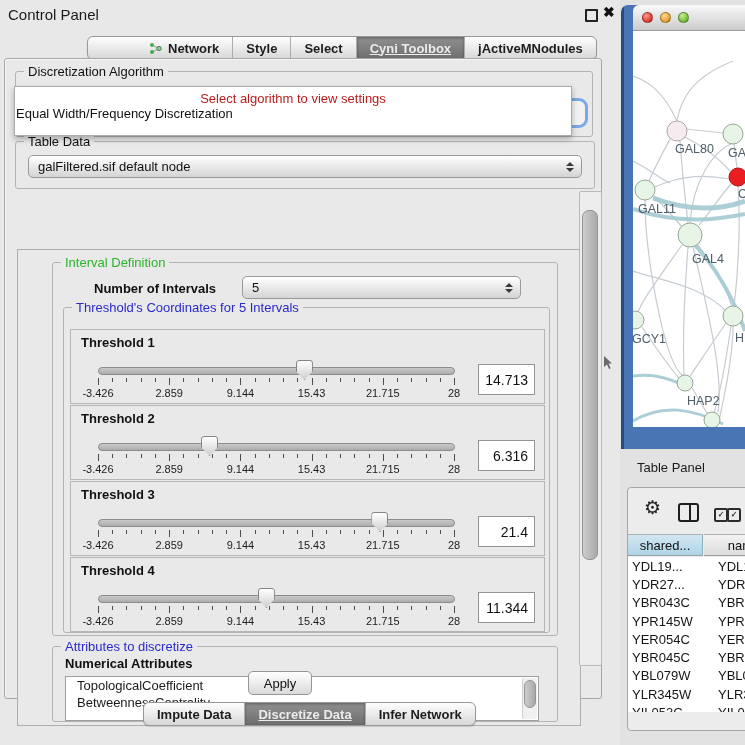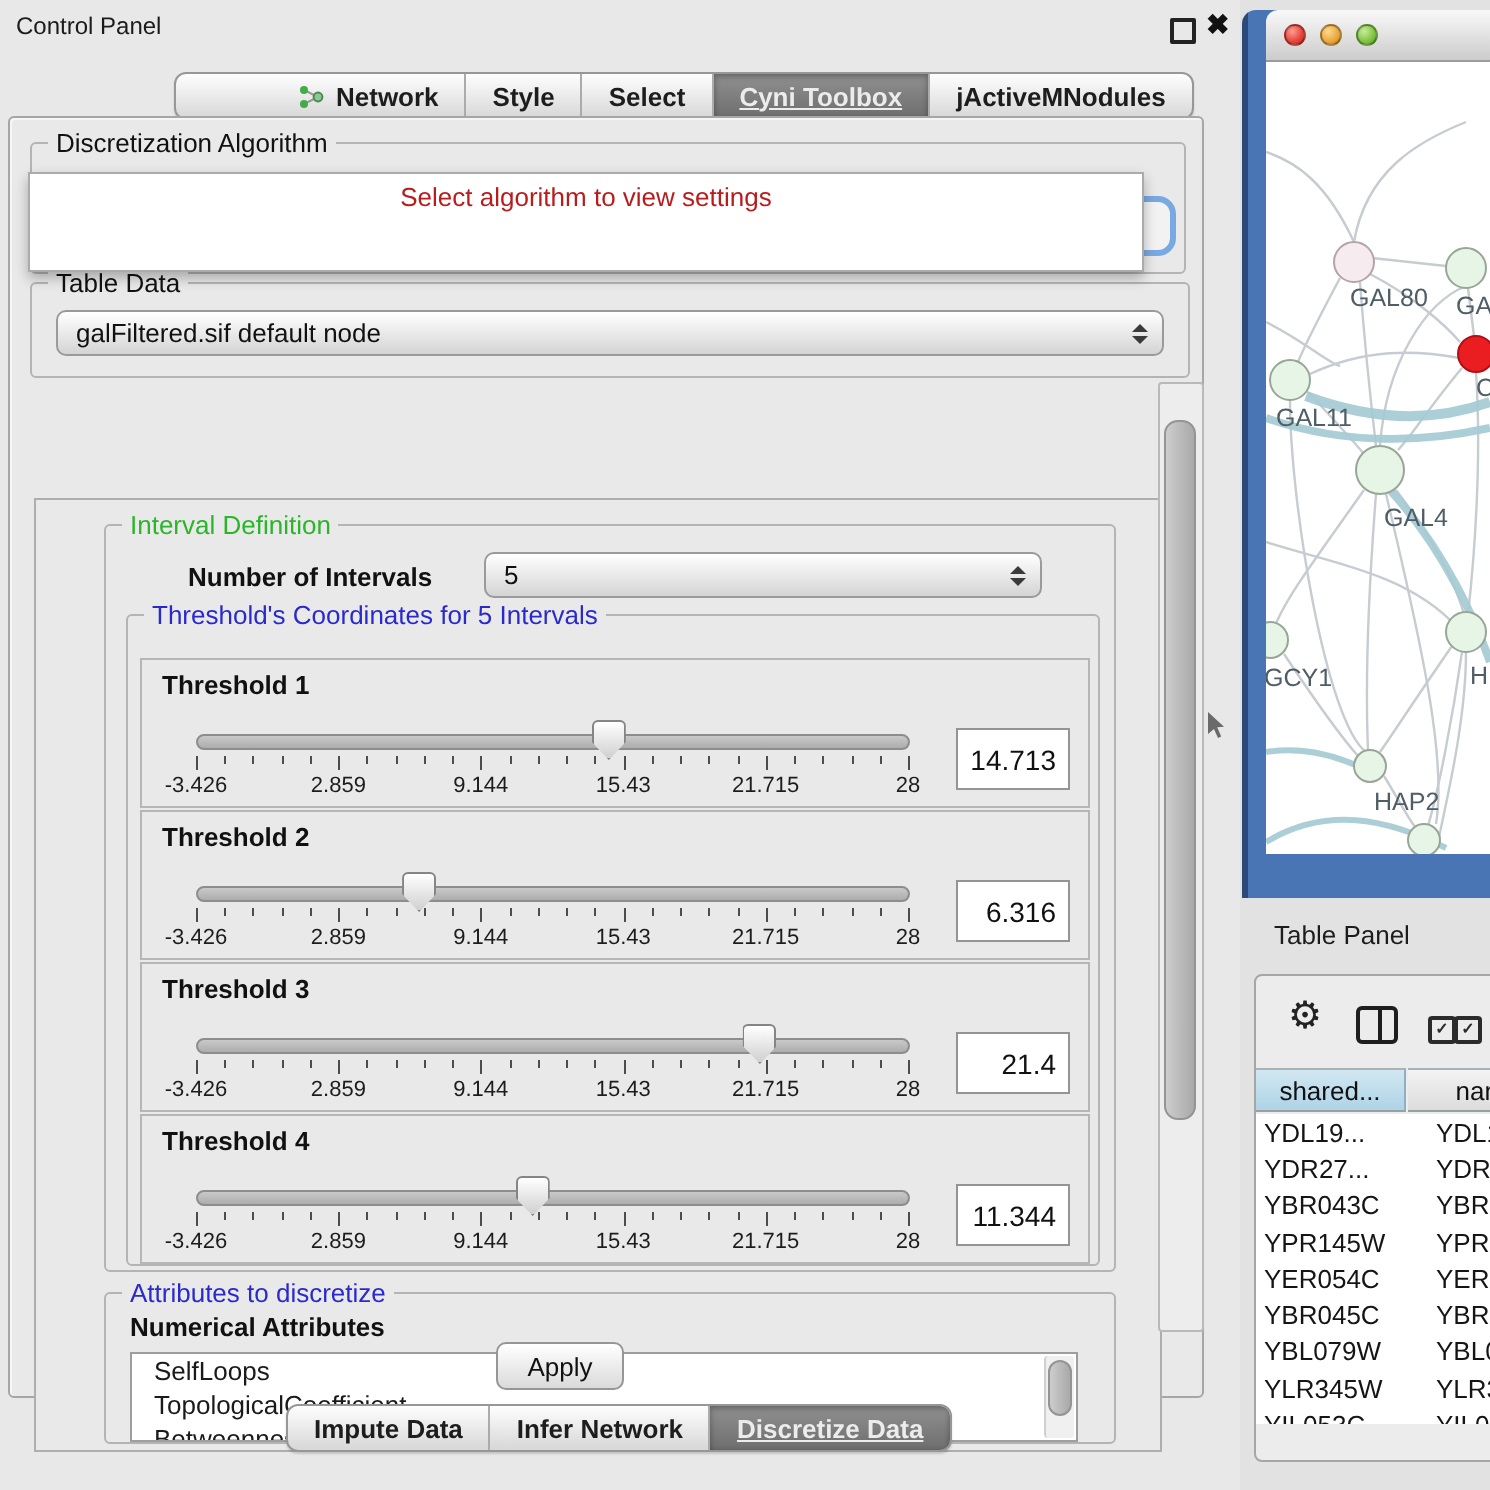--- a/index.html
+++ b/index.html
@@ -1,21 +1,21 @@
 <!DOCTYPE html>
 <html><head>
 <meta charset="utf-8">
 <style>
   html,body{margin:0;padding:0;background:#e8e8e8;}
   #root{position:relative;width:745px;height:745px;overflow:hidden;
         font-family:"Liberation Sans",sans-serif;font-size:13px;color:#111;
         background:#e8e8e8;}
   .abs{position:absolute;}
   
-  #cp-title{left:8px;top:6px;font-size:12px;color:#1b1b1b;}
+  #cp-title{left:8px;top:6px;font-size:15px;color:#1b1b1b;}
   #float-ic{left:585px;top:9px;width:9px;height:9px;border:2px solid #222;border-radius:1px;}
   #close-ic{left:603px;top:4px;font-size:14px;font-weight:700;color:#111;}
   .seg-bar{display:flex;height:22px;border:1px solid #979797;border-radius:6px;
            background:linear-gradient(#fefefe,#d7d7d7);overflow:hidden;
            box-shadow:0 1px 1px rgba(0,0,0,.15);}
   .seg{display:flex;align-items:center;padding:0 13px;border-left:1px solid #ababab;
        font-size:13px;font-weight:600;color:#1d1d1d;white-space:nowrap;cursor:default;}
   .seg:first-child{border-left:none;}
   .seg.sel{background:linear-gradient(#909090,#6e6e6e);color:#ececec;
            box-shadow:inset 0 1px 3px rgba(0,0,0,.35);text-decoration:underline;}
@@ -339,46 +339,45 @@
                 <div class="vbox">11.344</div>
               </div>
             </div>
         </div>
       </div>
 
       <div class="fset" style="left:34px;top:396px;width:504px;height:74px;">
         <span class="legend blue">Attributes to discretize</span>
         <div class="abs" style="left:12px;top:9px;font-weight:700;">Numerical Attributes</div>
         <div id="attr-list">
-          <div class="it">SelfLoops</div>
             <div class="it">TopologicalCoefficient</div>
             <div class="it">BetweennessCentrality</div>
             <div class="vtrack" style="right:1px;top:1px;bottom:1px;width:14px;border:none;background:#f0f0f0;border-left:1px solid #cfcfcf;">
             <div class="vthumb" style="left:1px;top:2px;width:10px;height:26px;"></div>
           </div>
         </div>
       </div>
     </div>
 
     <div class="vtrack" style="left:574px;top:132px;width:21px;height:473px;">
       <div class="vthumb" style="left:2px;top:18px;width:14px;height:348px;"></div>
     </div>
 
     <div class="btn" style="left:243px;top:612px;width:62px;height:22px;">Apply</div>
   </div>
 
   <div class="abs seg-bar" id="bottom-tabs" style="left:143px;top:702px;">
       <span class="seg">
         <span>Impute Data</span>
       </span>
+      <span class="seg sel">
+        <span>Discretize Data</span>
+      </span>
       <span class="seg">
         <span>Infer Network</span>
-      </span>
-      <span class="seg sel">
-        <span>Discretize Data</span>
       </span>
     </div>
 
   <div class="abs" id="right-bg"></div>
 
   <div class="abs" id="netwin">
     <div id="net-titlebar">
       <span class="light" style="background:radial-gradient(circle at 35% 30%,#ff9d8d,#e4433a 60%,#b92a21);"></span>
       <span class="light" style="background:radial-gradient(circle at 35% 30%,#ffd98c,#e8a73c 60%,#bd8218);"></span>
       <span class="light" style="background:radial-gradient(circle at 35% 30%,#c8ec9a,#7ec341 60%,#599d23);"></span>
@@ -487,19 +486,20 @@
           </div>
         </div>
 
     </div>
   </div>
 
   <div class="abs" id="focus-ring"></div>
   <div class="abs" id="algo-popup">
     <div class="ph">Select algorithm to view settings</div>
     <div id="algo-opts">
+        <div class="opt">Equal Width/Frequency Discretization</div>
       </div>
   </div>
 
   <svg class="abs" style="left:604px;top:356px;" width="10" height="14">
     <polygon points="0,0 0,11 3,8.5 5,13 6.6,12.2 4.6,7.6 8,7.4" fill="#6a6a6a"></polygon>
   </svg>
 </div>
 
 </body></html>

